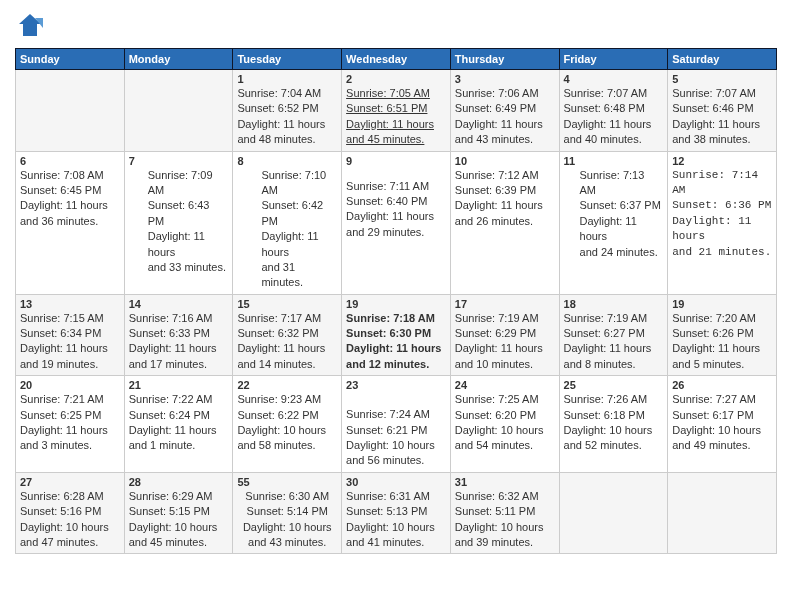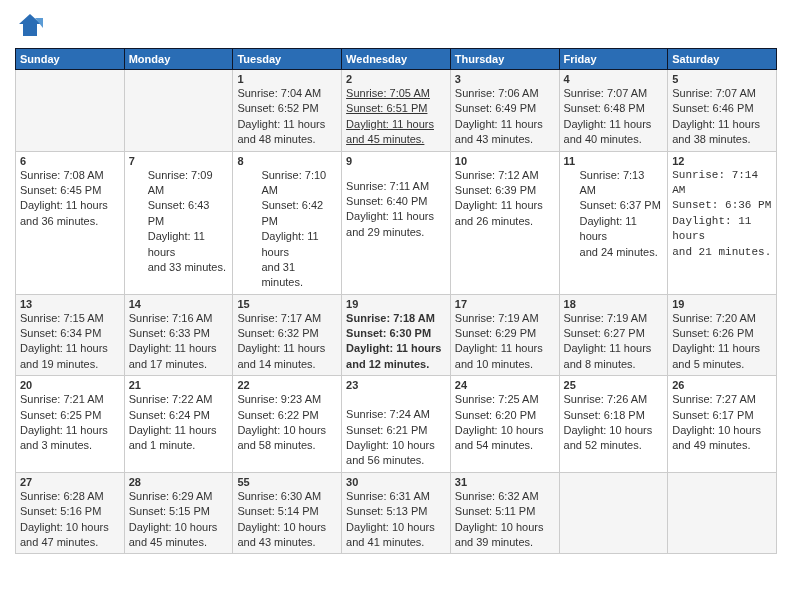--- a/index.html
+++ b/index.html
@@ -340,21 +340,21 @@
           </td>
           <td>
             <span class="day-number">28</span>
             <div class="day-info" style="white-space: pre-line;">Sunrise: 6:29 AM
 Sunset: 5:15 PM
 Daylight: 10 hours
 and 45 minutes.</div>
           </td>
           <td>
             <span class="day-number">55</span>
-            <div class="day-info" style="white-space: pre-line;">Sunrise: 6:30 AM
+            <div class="day-info" style="white-space: pre-line; text-align: center;">Sunrise: 6:30 AM
 Sunset: 5:14 PM
 Daylight: 10 hours
 and 43 minutes.</div>
           </td>
           <td>
             <span class="day-number">30</span>
             <div class="day-info" style="white-space: pre-line;">Sunrise: 6:31 AM
 Sunset: 5:13 PM
 Daylight: 10 hours
 and 41 minutes.</div>

